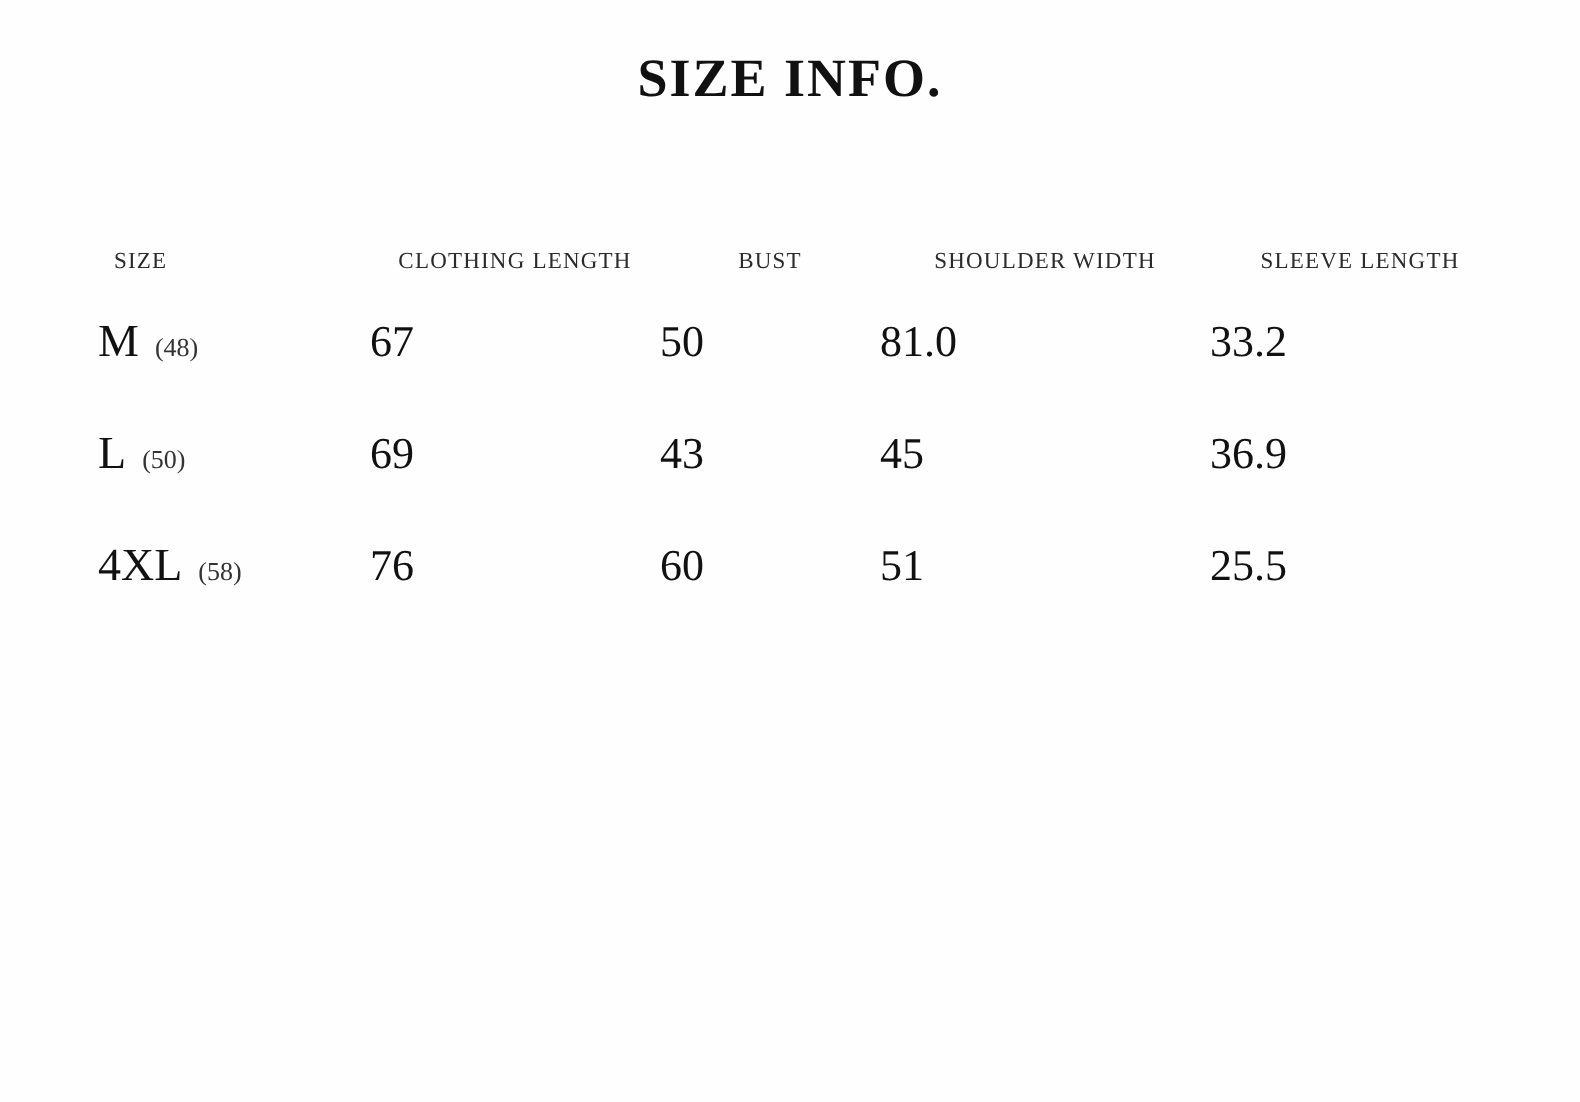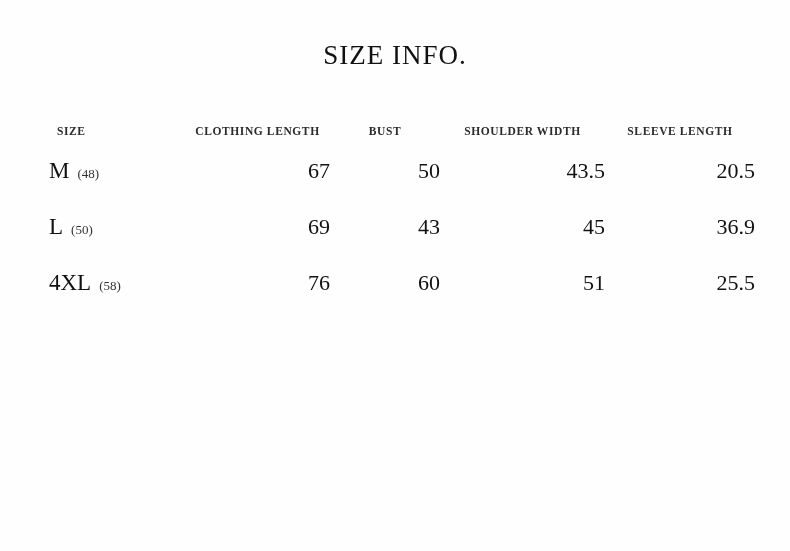--- a/index.html
+++ b/index.html
@@ -16,26 +16,26 @@
     position: relative;
   }
   .page {
     width: 790px;
     height: 551px;
     position: relative;
     background: #fefefe;
   }
   .title {
     position: absolute;
-    top: 40px;
+    top: 24px;
     left: 0;
     width: 790px;
     text-align: center;
     font-family: "Liberation Serif", serif;
-    font-weight: normal;
+    font-weight: bold;
     font-size: 27px;
     letter-spacing: 1px;
     color: #111111;
   }
   .table-wrap {
     position: absolute;
     top: 125px;
     left: 35px;
     width: 720px;
   }
@@ -45,38 +45,38 @@
     table-layout: fixed;
   }
   table.size-table col.c0 { width: 150px; }
   table.size-table col.c1 { width: 145px; }
   table.size-table col.c2 { width: 110px; }
   table.size-table col.c3 { width: 165px; }
   table.size-table col.c4 { width: 150px; }
 
   table.size-table thead th {
     font-family: "Liberation Serif", serif;
-    font-weight: bold;
+    font-weight: normal;
     font-size: 11.5px;
     letter-spacing: 0.6px;
     color: #2b2b2b;
     padding: 0 0 6px 0;
     text-align: center;
     vertical-align: bottom;
     text-transform: uppercase;
   }
   table.size-table thead th.col-size {
     text-align: left;
     padding-left: 22px;
   }
   table.size-table tbody td {
     font-family: "Liberation Serif", serif;
     font-size: 22px;
     color: #111111;
-    text-align: right;
+    text-align: left;
     height: 56px;
     vertical-align: middle;
     padding: 0;
   }
   table.size-table tbody td.size-cell {
     text-align: left;
     padding-left: 14px;
     white-space: nowrap;
   }
   .size-label {
@@ -115,22 +115,22 @@
           <th>SLEEVE LENGTH</th>
         </tr>
       </thead>
       <tbody>
         <tr>
           <td class="size-cell">
             <span class="size-label">M</span><span class="size-num">(48)</span>
           </td>
           <td>67</td>
           <td>50</td>
-          <td>43.5</td>
-          <td>20.5</td>
+          <td>81.0</td>
+          <td>33.2</td>
         </tr>
         <tr>
           <td class="size-cell">
             <span class="size-label">L</span><span class="size-num">(50)</span>
           </td>
           <td>69</td>
           <td>43</td>
           <td>45</td>
           <td>36.9</td>
         </tr>

